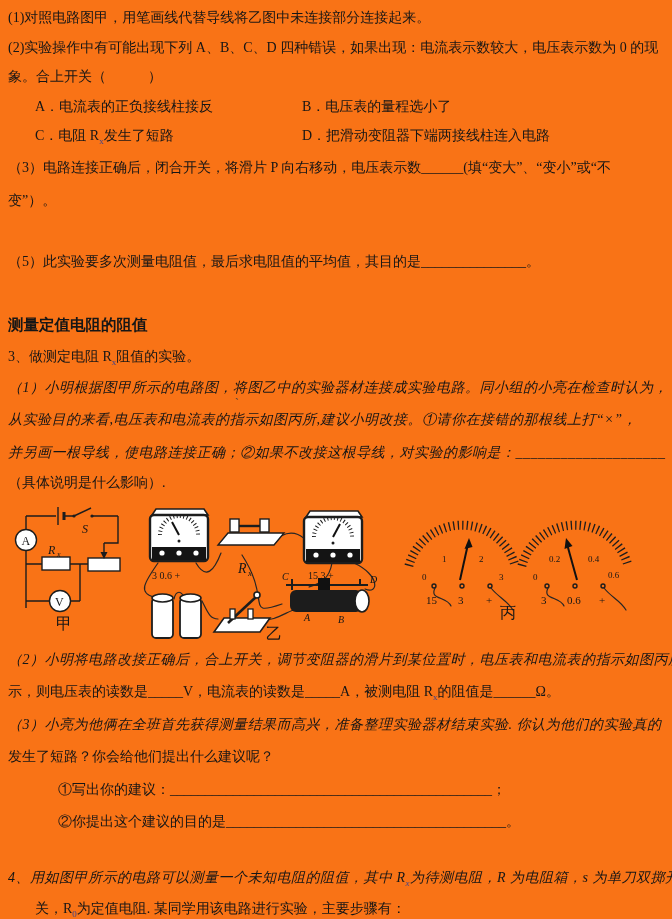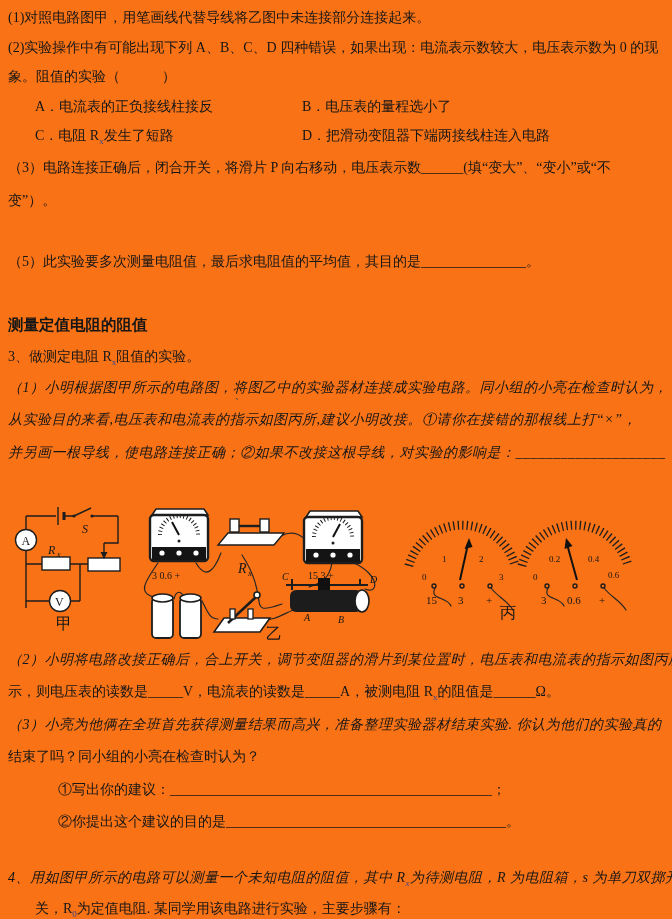--- a/index.html
+++ b/index.html
@@ -18,41 +18,42 @@
   .tickband{fill:none;stroke:#1d1d1d;stroke-width:9;stroke-dasharray:1.3 3.2;}
   .needle{stroke:#111;stroke-width:2;}
 </style>
 </head>
 <body>
 
 <div class="page">
 
   <div class="ln" style="top:8px;left:8px">(1)对照电路图甲，用笔画线代替导线将乙图中未连接部分连接起来。</div>
   <div class="ln" style="top:38px;left:8px">(2)实验操作中有可能出现下列 A、B、C、D 四种错误，如果出现：电流表示数较大，电压表示数为 0 的现</div>
-  <div class="ln" style="top:67px;left:8px">象。阻值的实验（　　　）</div>
+  <div class="ln" style="top:67px;left:8px">象。合上开关（　　　）</div>
 
   <div class="ln" style="top:97px;left:35px">A．电流表的正负接线柱接反</div>
   <div class="ln" style="top:97px;left:302px">B．电压表的量程选小了</div>
   <div class="ln" style="top:126px;left:35px">
     <span>C．电阻 R</span><span class="sub">x</span><span>发生了短路</span>
   </div>
   <div class="ln" style="top:126px;left:302px">D．把滑动变阻器下端两接线柱连入电路</div>
 
   <div class="ln" style="top:158px;left:8px">（3）电路连接正确后，闭合开关，将滑片 P 向右移动，电压表示数______(填“变大”、“变小”或“不</div>
   <div class="ln" style="top:191px;left:8px">变”）。</div>
   <div class="ln" style="top:252px;left:8px">（5）此实验要多次测量电阻值，最后求电阻值的平均值，其目的是_______________。</div>
 
   <div class="ln heading" style="top:315px;left:8px">测量定值电阻的阻值</div>
 
   <div class="ln" style="top:347px;left:8px">
     <span>3、做测定电阻 R</span><span class="sub">x</span><span>阻值的实验。</span>
   </div>
   <div class="ln sp" style="top:378px;left:8px">（1）小明根据图甲所示的电路图，将图乙中的实验器材连接成实验电路。同小组的小亮在检查时认为，</div>
   <div class="ln sp" style="top:410px;left:8px">从实验目的来看,电压表和电流表的指示如图丙所,建议小明改接。①请你在接错的那根线上打“×”，</div>
   <div class="ln sp" style="top:443px;left:8px">并另画一根导线，使电路连接正确；②如果不改接这根导线，对实验的影响是：____________________</div>
+  <div class="ln" style="top:473px;left:8px">（具体说明是什么影响）.</div>
   <span class="stray" style="top:396px;left:235px;position:absolute">ˋ</span>
 
   <svg style="top:503px;left:8px" width="115" height="132" viewBox="0 0 115 132">
 
     <path class="sym" d="M18,13 H48 M56,13 H66 M84,13 H110 M110,13 V40 H96 M18,13 V105 M18,61 H34 M62,61 H80 M18,98 H42 M62,98 H72 M72,98 V61"></path>
 
     <g>
       <line x1="50" y1="4" x2="50" y2="22" stroke="#1d1d1d" stroke-width="1.4"></line>
       <line x1="56" y1="9" x2="56" y2="17" stroke="#1d1d1d" stroke-width="3"></line>
     </g>
@@ -205,21 +206,21 @@
       <text x="91" y="96" font-size="11">+</text>
     </g>
     <text x="105" y="110" font-size="16">丙</text>
   </svg>
 
   <div class="ln sp" style="top:650px;left:8px">（2）小明将电路改接正确后，合上开关，调节变阻器的滑片到某位置时，电压表和电流表的指示如图丙所</div>
   <div class="ln" style="top:682px;left:8px">
     <span>示，则电压表的读数是_____V，电流表的读数是_____A，被测电阻 R</span><span class="sub">x</span><span>的阻值是______Ω。</span>
   </div>
   <div class="ln sp" style="top:715px;left:8px">（3）小亮为他俩在全班首先获得测量结果而高兴，准备整理实验器材结束实验. 你认为他们的实验真的</div>
-  <div class="ln" style="top:747px;left:8px">结束了吗？同小组的小亮在检查时认为？</div>
+  <div class="ln" style="top:747px;left:8px">发生了短路？你会给他们提出什么建议呢？</div>
 
   <div class="ln" style="top:780px;left:58px">
     <span>①写出你的建议：</span><span>______________________________________________</span><span>；</span>
   </div>
   <div class="ln" style="top:812px;left:58px">
     <span>②你提出这个建议的目的是</span><span>________________________________________</span><span>。</span>
   </div>
 
   <div class="ln sp" style="top:868px;left:8px">
     <span>4、用如图甲所示的电路可以测量一个未知电阻的阻值，其中 R</span><span class="sub">x</span><span>为待测电阻，R 为电阻箱，s 为单刀双掷开</span>

